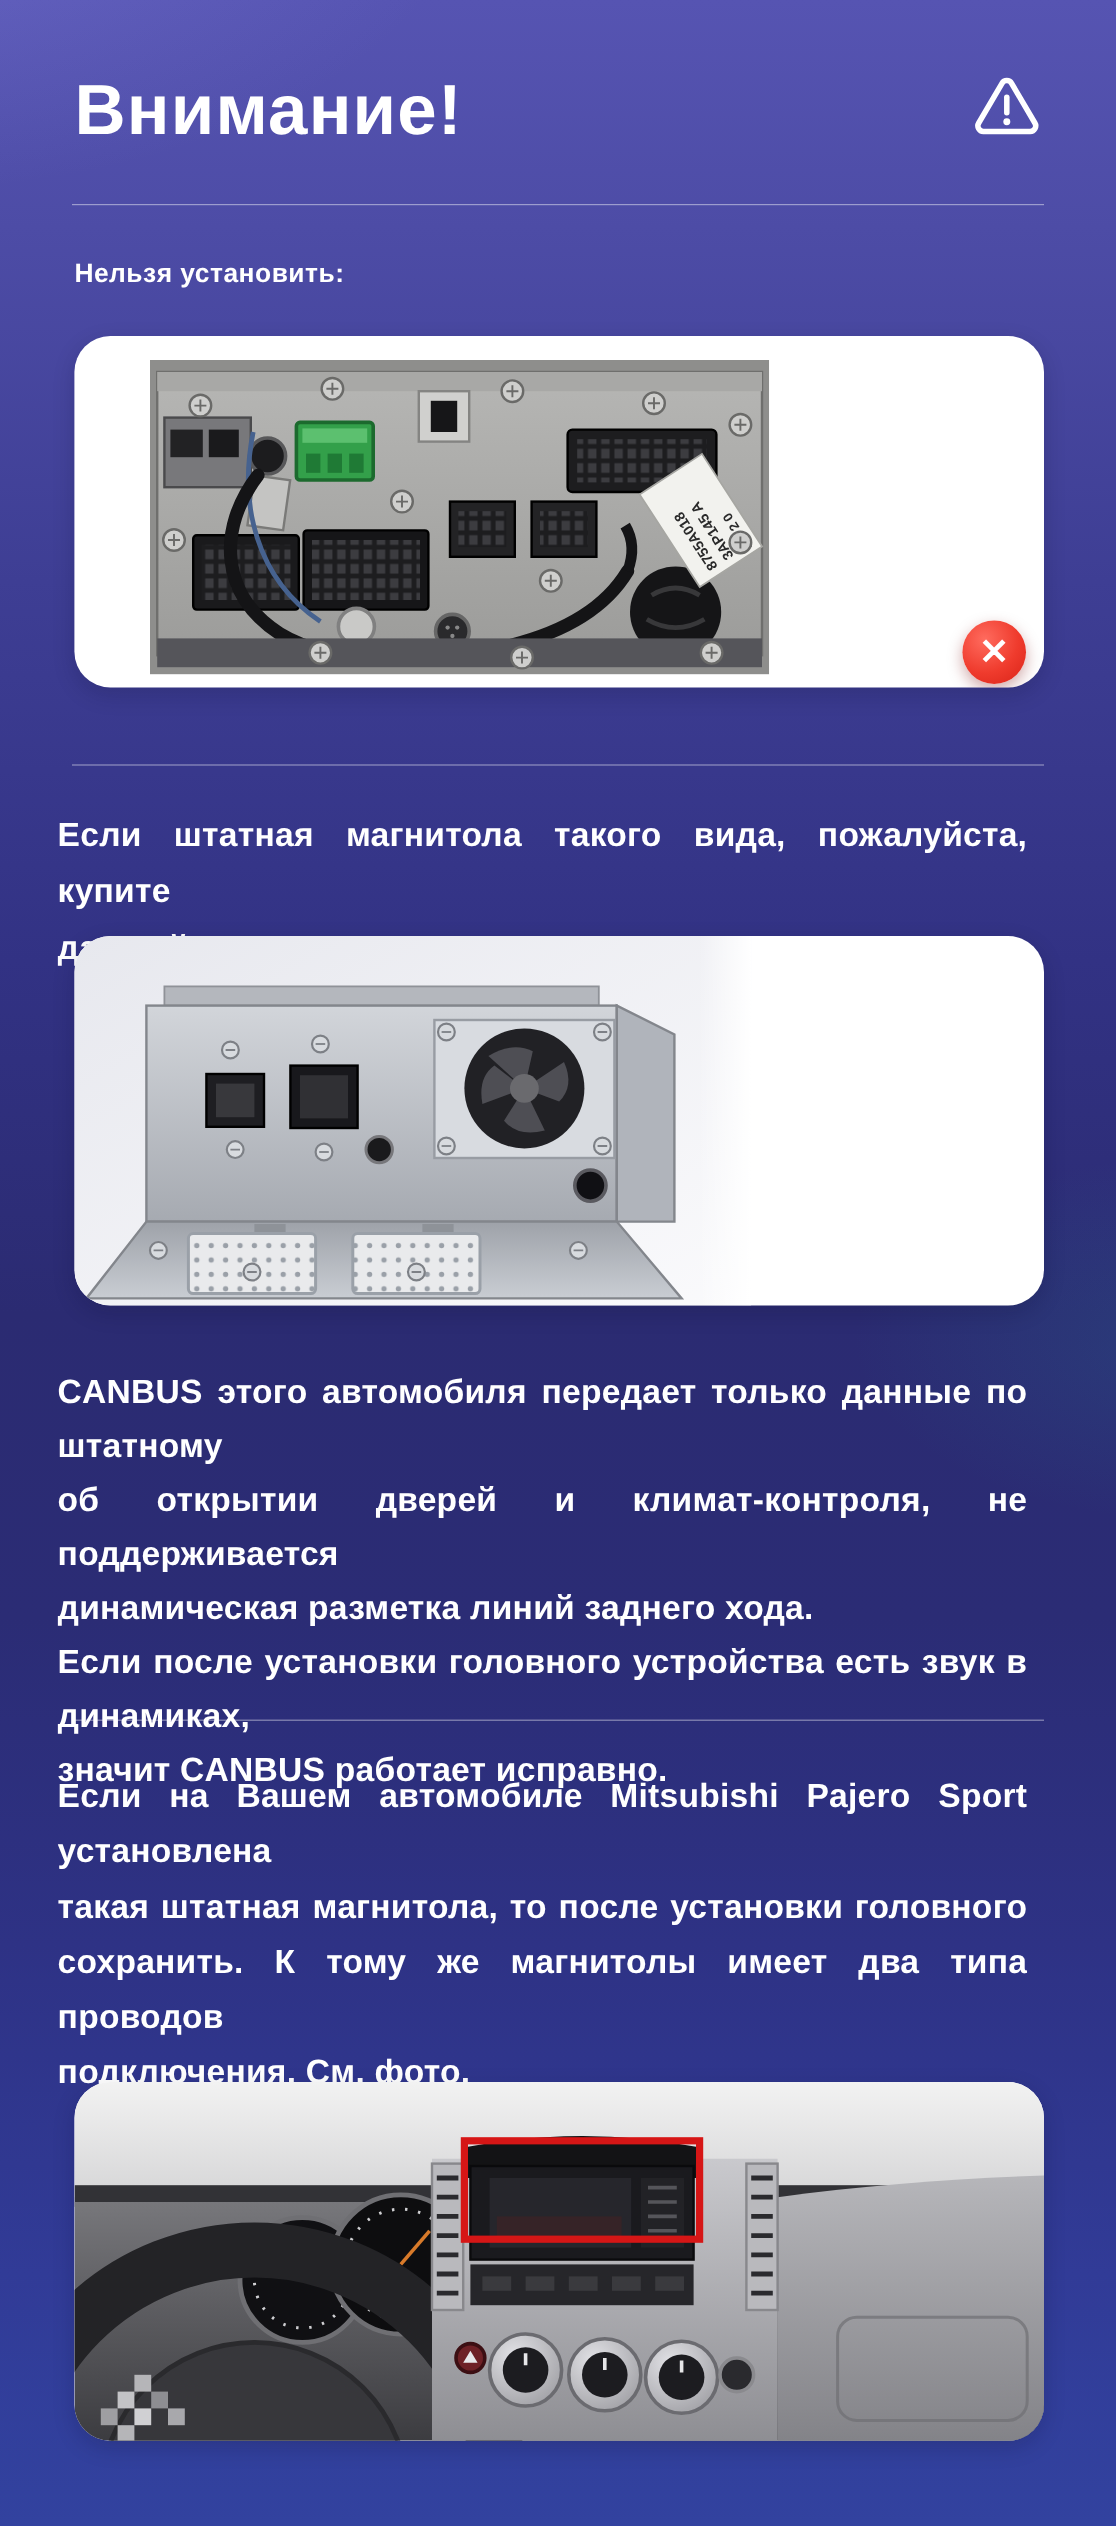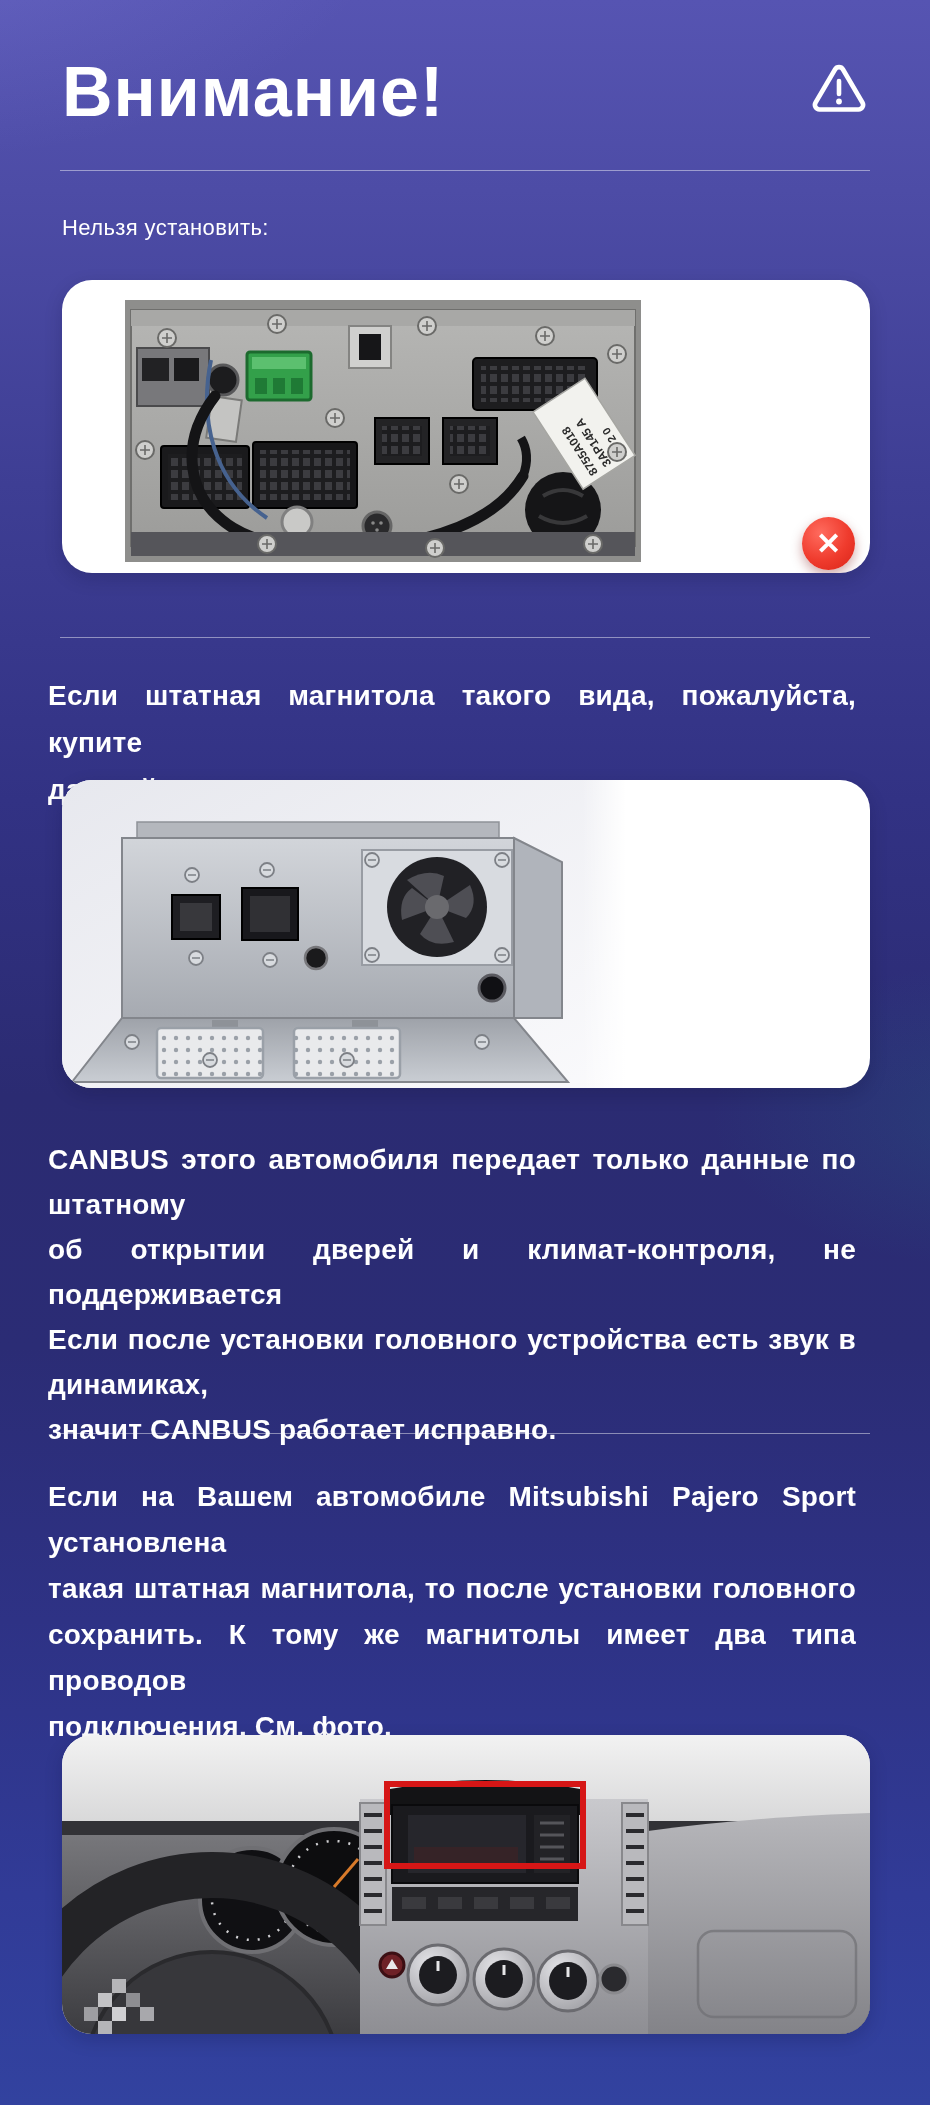--- a/index.html
+++ b/index.html
@@ -3,24 +3,24 @@
 <meta charset="utf-8">
 <style>
   html,body{margin:0;padding:0;}
   body{width:930px;height:2105px;position:relative;overflow:hidden;
        font-family:"Liberation Sans",sans-serif;
        background:
          radial-gradient(420px 220px at 108% 53%, rgba(40,140,160,0.18), rgba(40,140,160,0) 70%),
          radial-gradient(700px 380px at -10% -5%, rgba(150,150,240,0.25), rgba(150,150,240,0) 70%),
          linear-gradient(180deg,#5654b2 0%,#4d4ca6 9%,#3e3e94 23%,#323284 38%,#2b2b72 52%,#2b2c75 64%,#2e3285 77%,#313b97 90%,#32429f 100%);}
   .abs{position:absolute;}
-  .page-title{left:62px;top:52px;color:#fff;font-size:70px;font-weight:bold;letter-spacing:1px;line-height:80px;}
+  .page-title{left:62px;top:52px;color:#fff;font-size:59px;font-weight:bold;letter-spacing:1px;line-height:80px;}
   .warn-icon{left:811px;top:62px;width:56px;height:52px;}
   .divider{left:60px;width:810px;height:1px;background:rgba(255,255,255,0.45);}
-  .section-label{left:62px;top:214px;color:#fff;font-size:22px;font-weight:normal;letter-spacing:0.4px;line-height:28px;}
+  .section-label{left:62px;top:214px;color:#fff;font-size:22px;font-weight:bold;letter-spacing:0.4px;line-height:28px;}
   .card{left:62px;width:808px;background:#ffffff;border-radius:30px;overflow:hidden;box-shadow:0 6px 18px rgba(10,10,40,0.18);}
   .card1{top:280px;height:293px;}
   .card2{top:780px;height:308px;}
   .card3{top:1735px;height:299px;}
   .photo{position:absolute;display:block;}
   .para{position:absolute;left:48px;width:808px;color:#fff;font-weight:bold;font-size:28px;letter-spacing:0.2px;}
   .para .line{text-align:justify;text-align-last:justify;line-height:var(--lh);white-space:normal;overflow:hidden;}
   .para .line.nj{text-align-last:left;}
   .x-badge{position:absolute;left:740px;top:237px;width:53px;height:53px;border-radius:50%;
            background:radial-gradient(circle at 35% 30%,#ff6b5e 0%,#ef3b2d 55%,#d92318 100%);
@@ -208,20 +208,21 @@
       <use href="#p2screw" x="285" y="280"></use>
     <use href="#p2screw" x="70" y="262"></use>
       <use href="#p2screw" x="420" y="262"></use>
     <rect x="520" y="0" width="44" height="308" fill="url(#p2fade)"></rect>
   </svg>
 </div>
 
 <div class="para" style="top:1137px;--lh:45px">
   <div class="line">CANBUS этого автомобиля передает только данные по штатному</div>
   <div class="line">об открытии дверей и климат-контроля, не поддерживается</div>
+  <div class="line nj">динамическая разметка линий заднего хода.</div>
   <div class="line">Если после установки головного устройства есть звук в динамиках,</div>
   <div class="line nj">значит CANBUS работает исправно.</div>
 </div>
 
 <div class="abs divider" style="top:1433px"></div>
 
 <div class="para" style="top:1474px;--lh:46px">
   <div class="line">Если на Вашем автомобиле Mitsubishi Pajero Sport установлена</div>
   <div class="line">такая штатная магнитола, то после установки головного</div>
   <div class="line">сохранить. К тому же магнитолы имеет два типа проводов</div>

